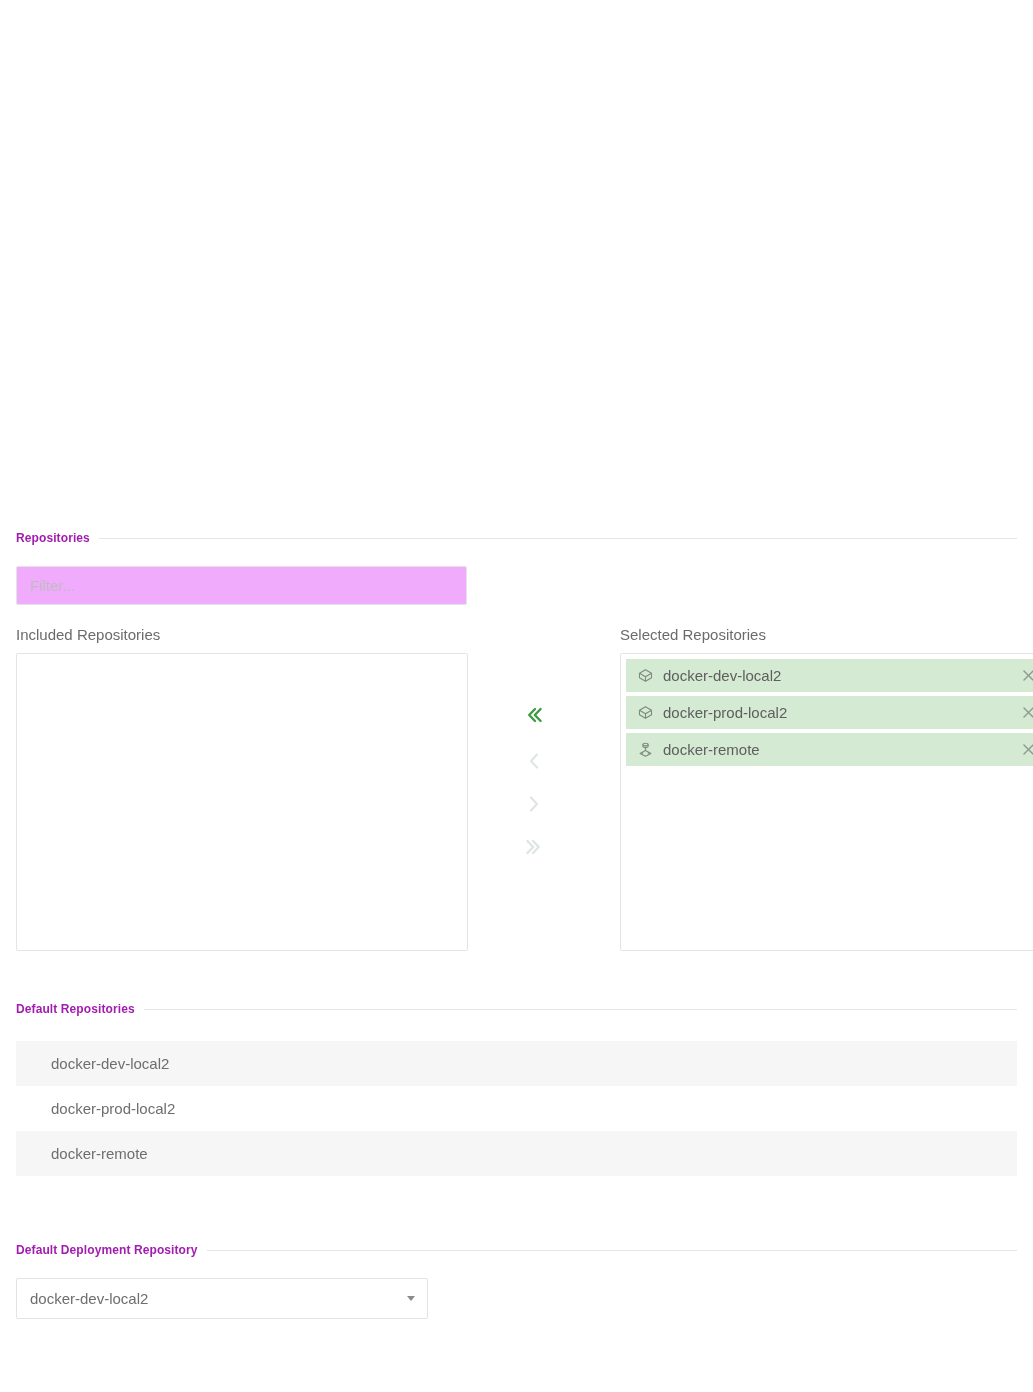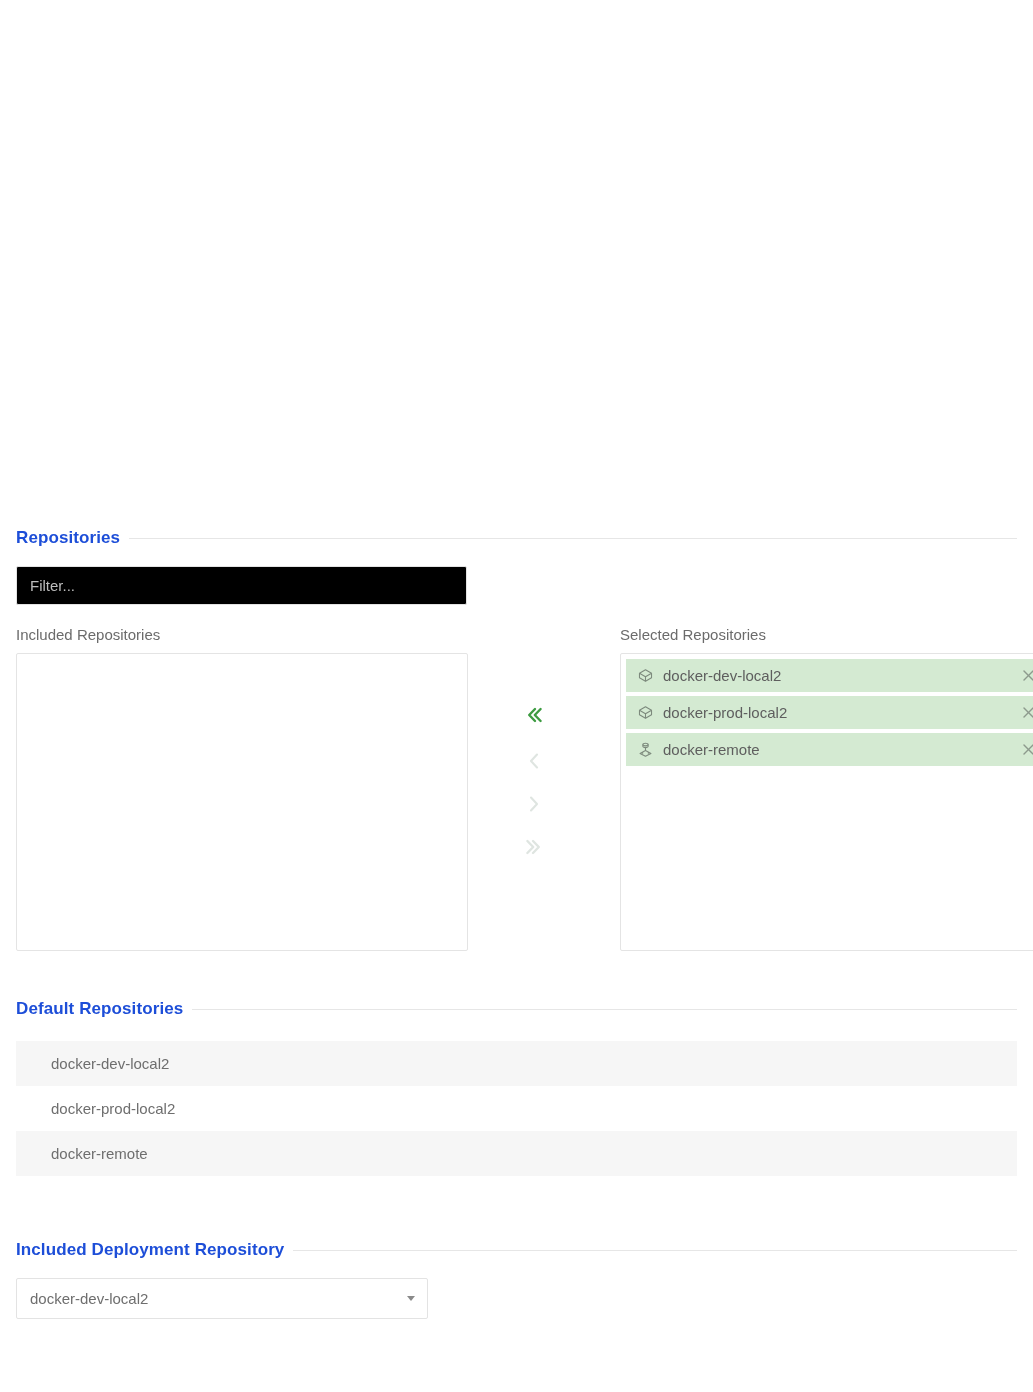--- a/index.html
+++ b/index.html
@@ -30,22 +30,22 @@
     left: 16px;
     width: 1001px;
   }
   .section-legend {
     display: flex;
     align-items: center;
     gap: 9px;
     height: 20px;
   }
   .section-legend .legend-text {
-    color: #1d4ed8;
-    font-size: 17px;
+    color: #a21caf;
+    font-size: 12px;
     font-weight: bold;
     white-space: nowrap;
     letter-spacing: 0.1px;
   }
   .section-legend .legend-rule {
     flex: 1 1 auto;
     height: 1px;
     background: #e6e6e6;
   }
 
@@ -54,21 +54,21 @@
 
   .filter-input {
     position: absolute;
     left: 0px;
     top: 38px;
     width: 451px;
     height: 39px;
     box-sizing: border-box;
     border: 1px solid #e3e3e3;
     border-radius: 2px;
-    background: #000000;
+    background: #f0abfc;
     font-family: "Liberation Sans", "DejaVu Sans", sans-serif;
     font-size: 15px;
     color: #6b6b6b;
     padding: 0 13px;
     outline: none;
   }
   .filter-input::placeholder { color: #bdbdbd; }
 
   .picklist {
     position: absolute;
@@ -364,21 +364,21 @@
           </tr>
           <tr>
             <td>docker-remote</td>
           </tr>
         </tbody>
     </table>
   </div>
 
   <div class="section" id="default-deploy-section">
     <div class="section-legend">
-      <span class="legend-text">Included Deployment Repository</span>
+      <span class="legend-text">Default Deployment Repository</span>
       <span class="legend-rule"></span>
     </div>
     <div class="select-wrap">
       <span class="select-value">docker-dev-local2</span>
       <span class="select-caret"></span>
     </div>
   </div>
 
 </div>
 

